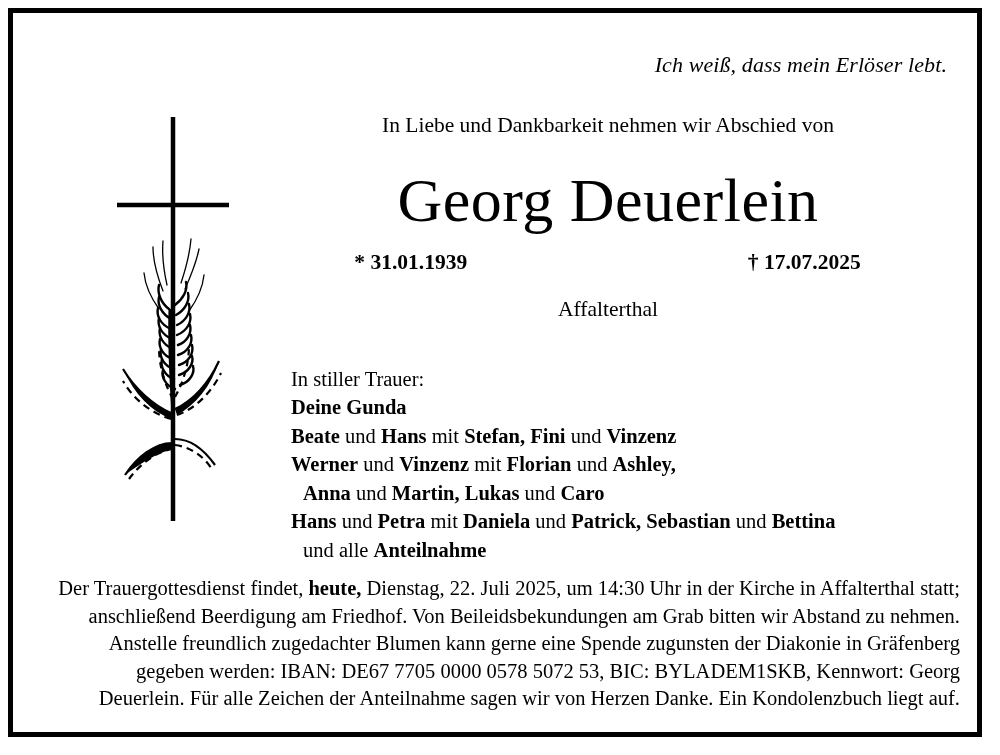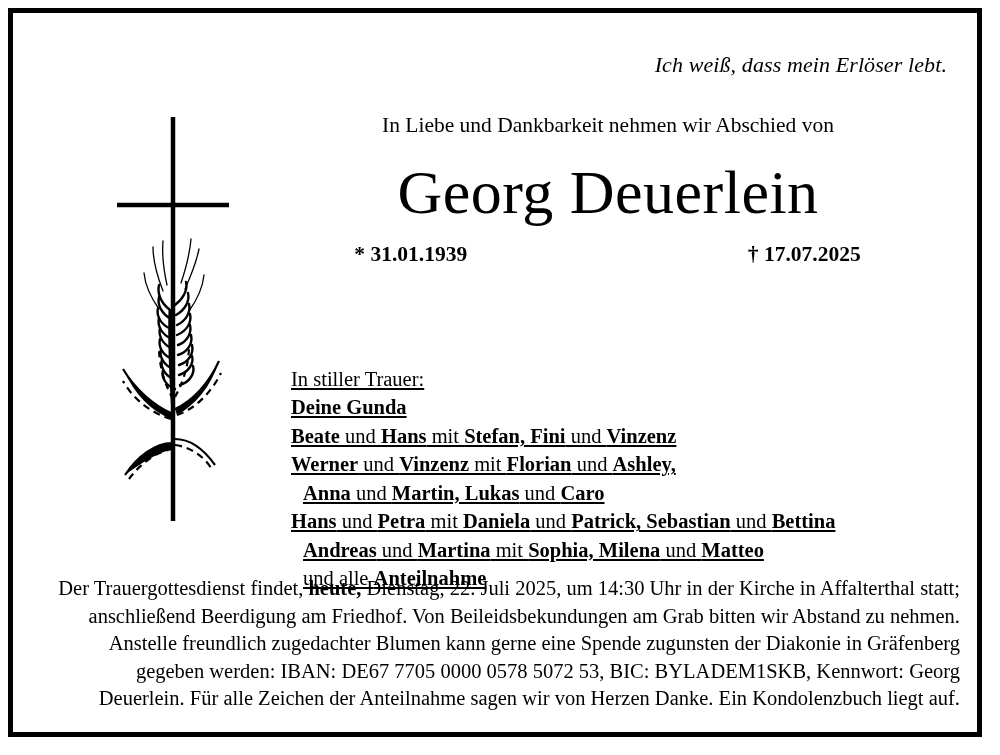--- a/index.html
+++ b/index.html
@@ -62,21 +62,21 @@
     width: 690px;
     text-align: center;
   }
   .lead-line {
     font-size: 21.5px;
     line-height: 1.2;
   }
   .deceased-name {
     font-size: 62px;
     line-height: 1.08;
-    margin-top: 20px;
+    margin-top: 28px;
     letter-spacing: 0.5px;
     white-space: nowrap;
   }
   .dates-row {
     margin-top: 16px;
     font-weight: bold;
     font-size: 21.5px;
     display: flex;
     justify-content: center;
     gap: 15px;
@@ -94,21 +94,21 @@
 
   
   .mourners {
     position: absolute;
     left: 278px;
     top: 352px;
     width: 680px;
     font-size: 20.5px;
     line-height: 1.39;
   }
-  .mourners .m-line { white-space: nowrap; text-decoration: underline; }
+  .mourners .m-line { white-space: nowrap; }
   .mourners b { font-weight: bold; }
   .m-indent { padding-left: 12px; }
 
   
   .closing {
     position: absolute;
     left: 42px;
     top: 562px;
     width: 905px;
     font-size: 20.5px;
@@ -186,31 +186,31 @@
       </svg>
     </div>
 
     <div class="head-block">
       <div class="lead-line">In Liebe und Dankbarkeit nehmen wir Abschied von</div>
       <div class="deceased-name">Georg Deuerlein</div>
       <div class="dates-row">
         <span class="date-birth">* 31.01.1939</span>
         <span class="date-death">† 17.07.2025</span>
       </div>
+      <div class="place-line">Affalterthal</div>
     </div>
 
     <div class="mourners">
       <div class="m-line">In stiller Trauer:</div>
       <div id="mourner-lines">
           <div class="m-line"><b>Deine Gunda</b></div>
           <div class="m-line"><b>Beate</b><span> und </span><b>Hans</b><span> mit </span><b>Stefan, Fini</b><span> und </span><b>Vinzenz</b></div>
           <div class="m-line"><b>Werner</b><span> und </span><b>Vinzenz</b><span> mit </span><b>Florian</b><span> und </span><b>Ashley,</b></div>
           <div class="m-line m-indent"><b>Anna</b><span> und </span><b>Martin, Lukas</b><span> und </span><b>Caro</b></div>
           <div class="m-line"><b>Hans</b><span> und </span><b>Petra</b><span> mit </span><b>Daniela</b><span> und </span><b>Patrick, Sebastian</b><span> und </span><b>Bettina</b></div>
-          <div class="m-line m-indent"><b>Andreas</b><span> und </span><b>Martina</b><span> mit </span><b>Sophia, Milena</b><span> und </span><b>Matteo</b></div>
           <div class="m-line m-indent"><span>und alle </span><b>Anteilnahme</b></div>
         </div>
     </div>
 
     <div class="closing" id="closing-text"><span>Der Trauergottesdienst findet, </span><b>heute,</b><span> Dienstag, 22. Juli 2025, um 14:30 Uhr in der Kirche in Affalterthal statt; anschließend Beerdigung am Friedhof. Von Beileidsbekundungen am Grab bitten wir Abstand zu nehmen. Anstelle freundlich zugedachter Blumen kann gerne eine Spende zugunsten der Diakonie in Gräfenberg gegeben werden: IBAN: DE67 7705 0000 0578 5072 53, BIC: BYLADEM1SKB, Kennwort: Georg Deuerlein. Für alle Zeichen der Anteilnahme sagen wir von Herzen Danke. Ein Kondolenzbuch liegt auf.</span></div>
 
   </div>
 </div>
 
 </body></html>

